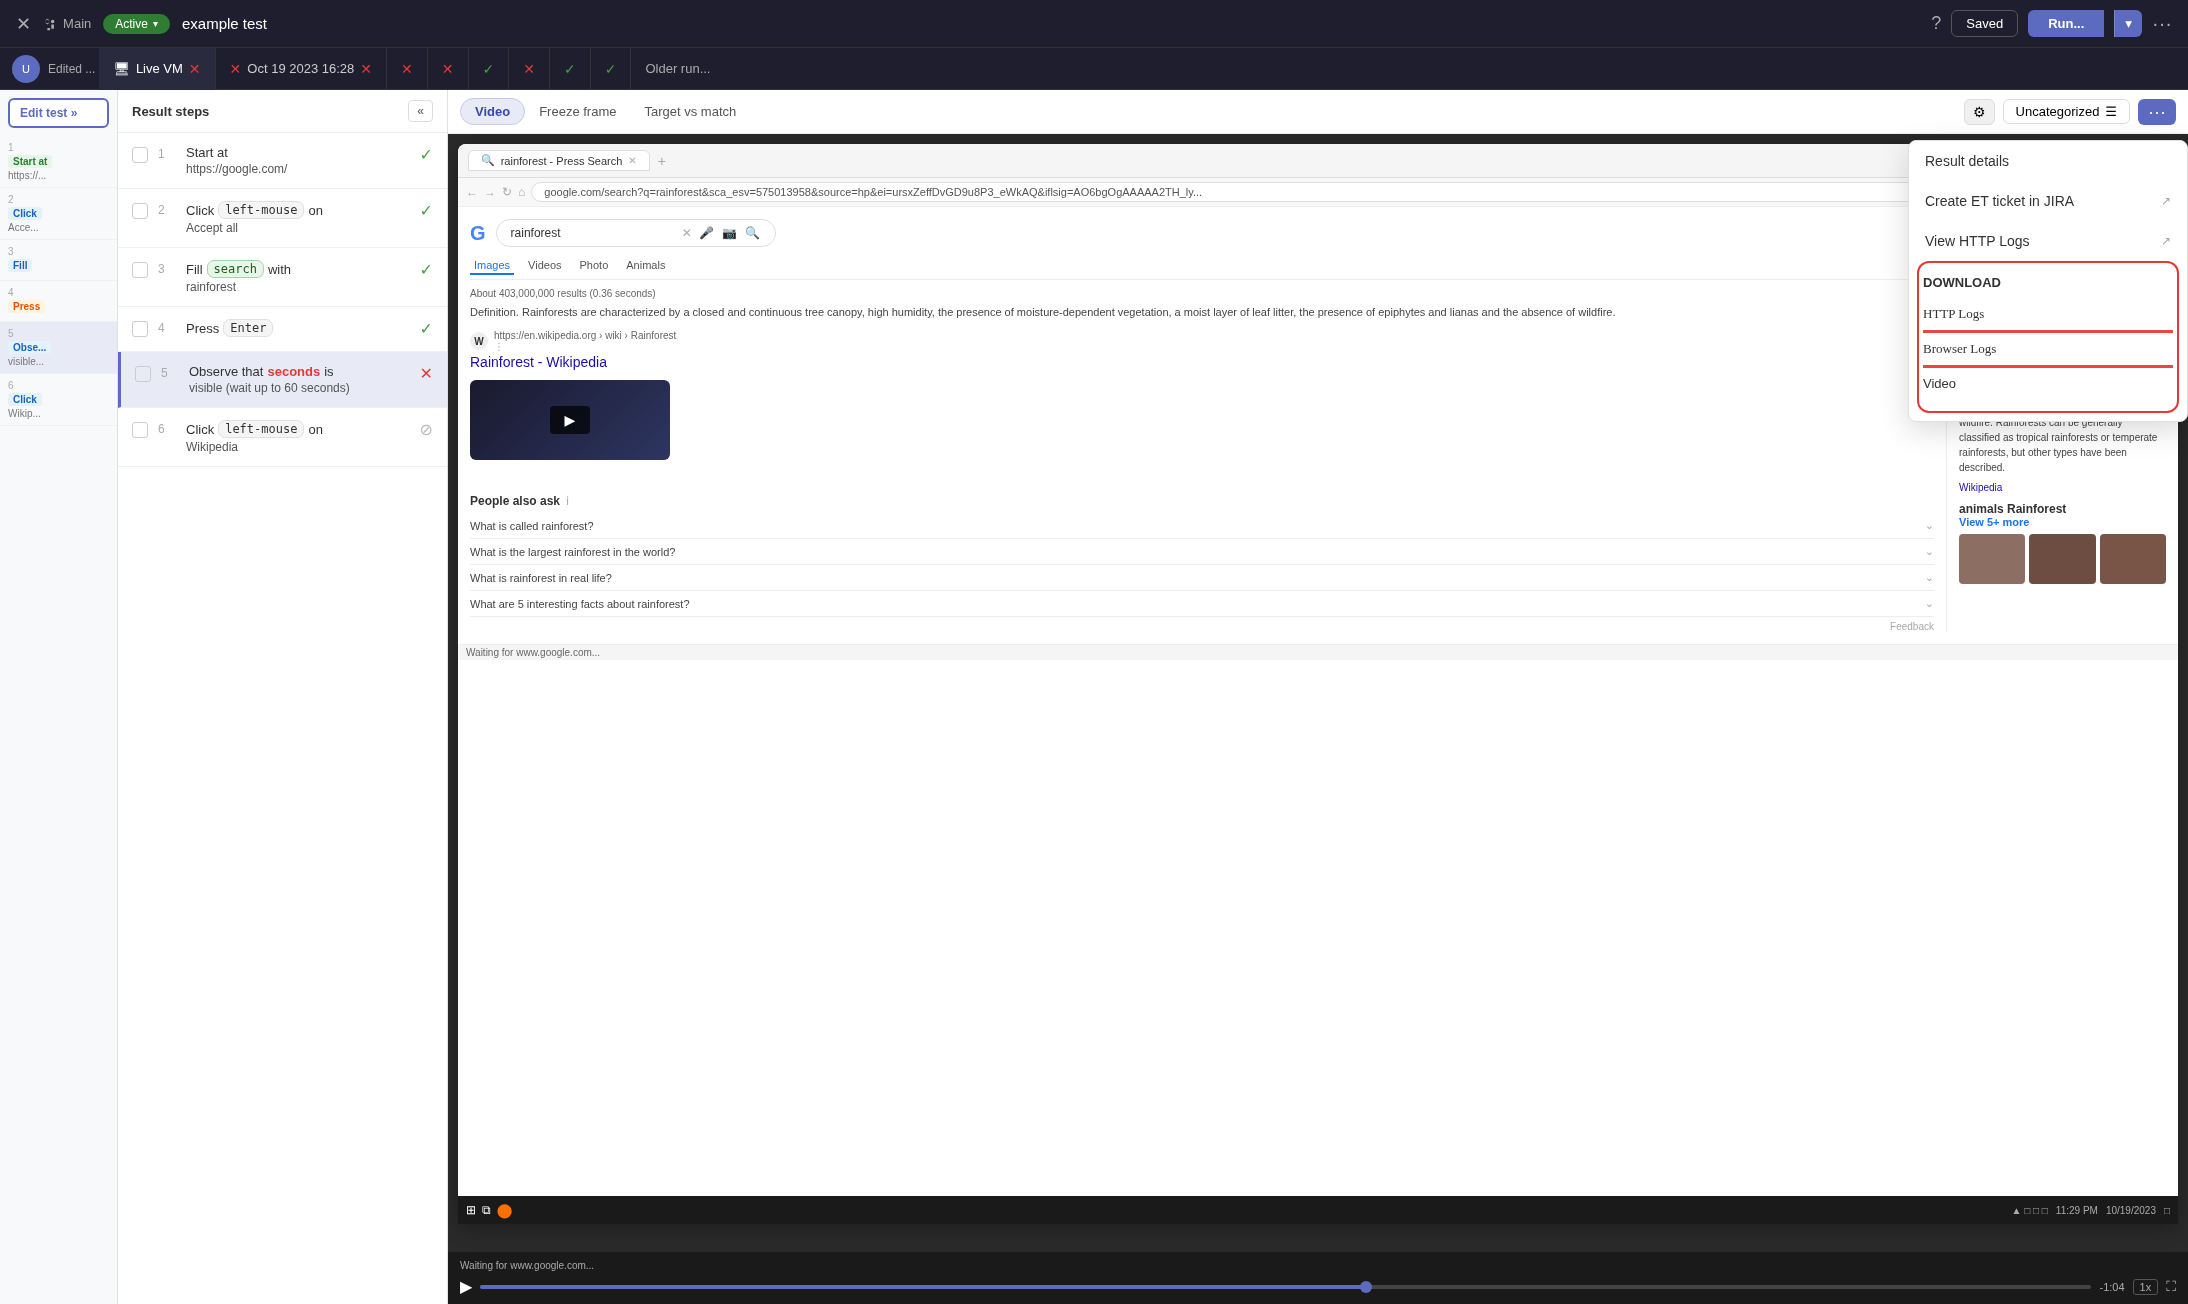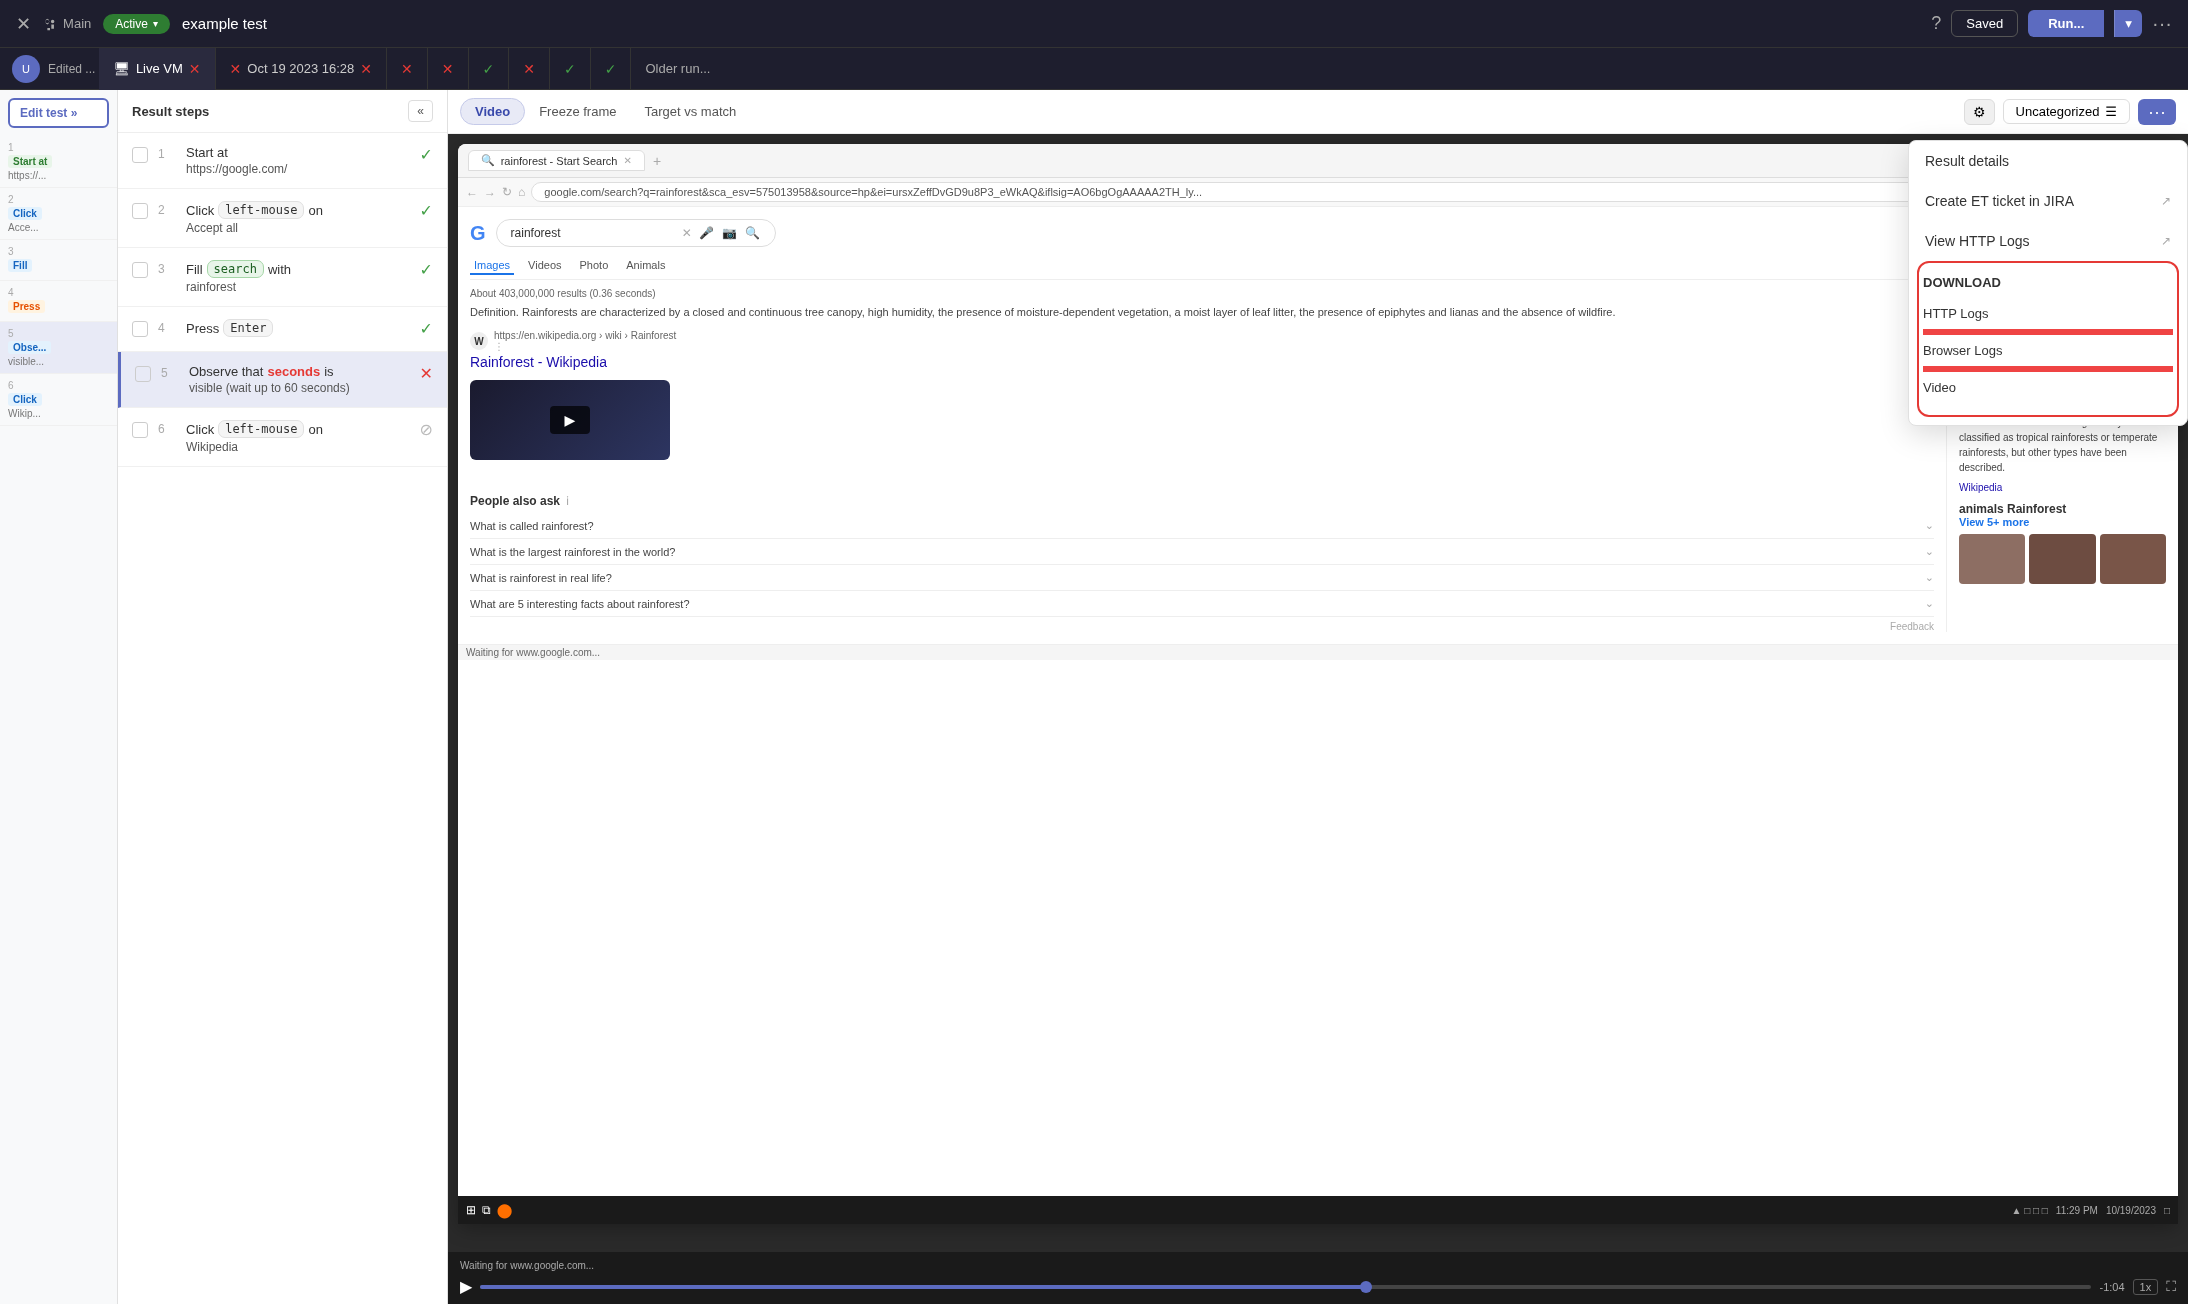--- a/index.html
+++ b/index.html
@@ -192,21 +192,21 @@
       box-shadow: 0 8px 30px rgba(0,0,0,0.15); z-index: 100;
     }
     .dropdown-item {
       display: flex; align-items: center; justify-content: space-between;
       padding: 12px 16px; cursor: pointer; font-size: 14px; color: #333;
     }
     .dropdown-item:first-child { border-radius: 8px 8px 0 0; }
     .download-section { padding: 12px 4px; border: 2px solid #e53935; margin: 0 8px 8px; border-radius: 12px; }
     .download-title { font-size: 13px; font-weight: 700; color: #333; margin-bottom: 8px; }
     .download-item { padding: 8px 0; font-size: 13px; color: #333; cursor: pointer; }
-    .download-item:not(:last-child) { border-bottom: 6px solid #ef4444; }
+    .download-item:not(:last-child) { border-bottom: 3px solid #ef4444; font-family: Liberation Serif, serif; }
     .external-icon { color: #aaa; font-size: 12px; }
     .people-also-ask { margin-top: 24px; }
     .paa-question { display: flex; justify-content: space-between; align-items: center; padding: 6px 0; border-bottom: 1px solid #eee; font-size: 11px; color: #444; cursor: pointer; }
     .paa-chevron { color: #aaa; }
     .feedback-text { font-size: 10px; color: #aaa; text-align: right; margin-top: 4px; }
     .animals-section { margin-top: 8px; }
     .animals-title { font-size: 12px; font-weight: 600; margin-bottom: 6px; display: flex; justify-content: space-between; flex-direction: column; }
     .animals-grid { display: grid; grid-template-columns: repeat(3, 1fr); gap: 4px; }
     .animal-thumb { width: 100%; height: 50px; background: #8d6e63; border-radius: 4px; }
     .animal-thumb:nth-child(2) { background: #6d4c41; }
@@ -422,21 +422,21 @@
         <button class="more-btn">···</button>
       </div>
     </div>
 
     <div class="video-area">
       <div class="browser-mock">
 
         <div class="browser-chrome">
           <div class="browser-tab">
             <span>🔍</span>
-            <span>rainforest - Start Search</span>
+            <span>rainforest - Press Search</span>
             <span class="browser-tab-x">✕</span>
           </div>
           <span class="browser-plus">+</span>
         </div>
 
         <div class="browser-nav">
           <span class="browser-nav-btn">←</span>
           <span class="browser-nav-btn">→</span>
           <span class="browser-nav-btn">↻</span>
           <span class="browser-nav-btn">⌂</span>

